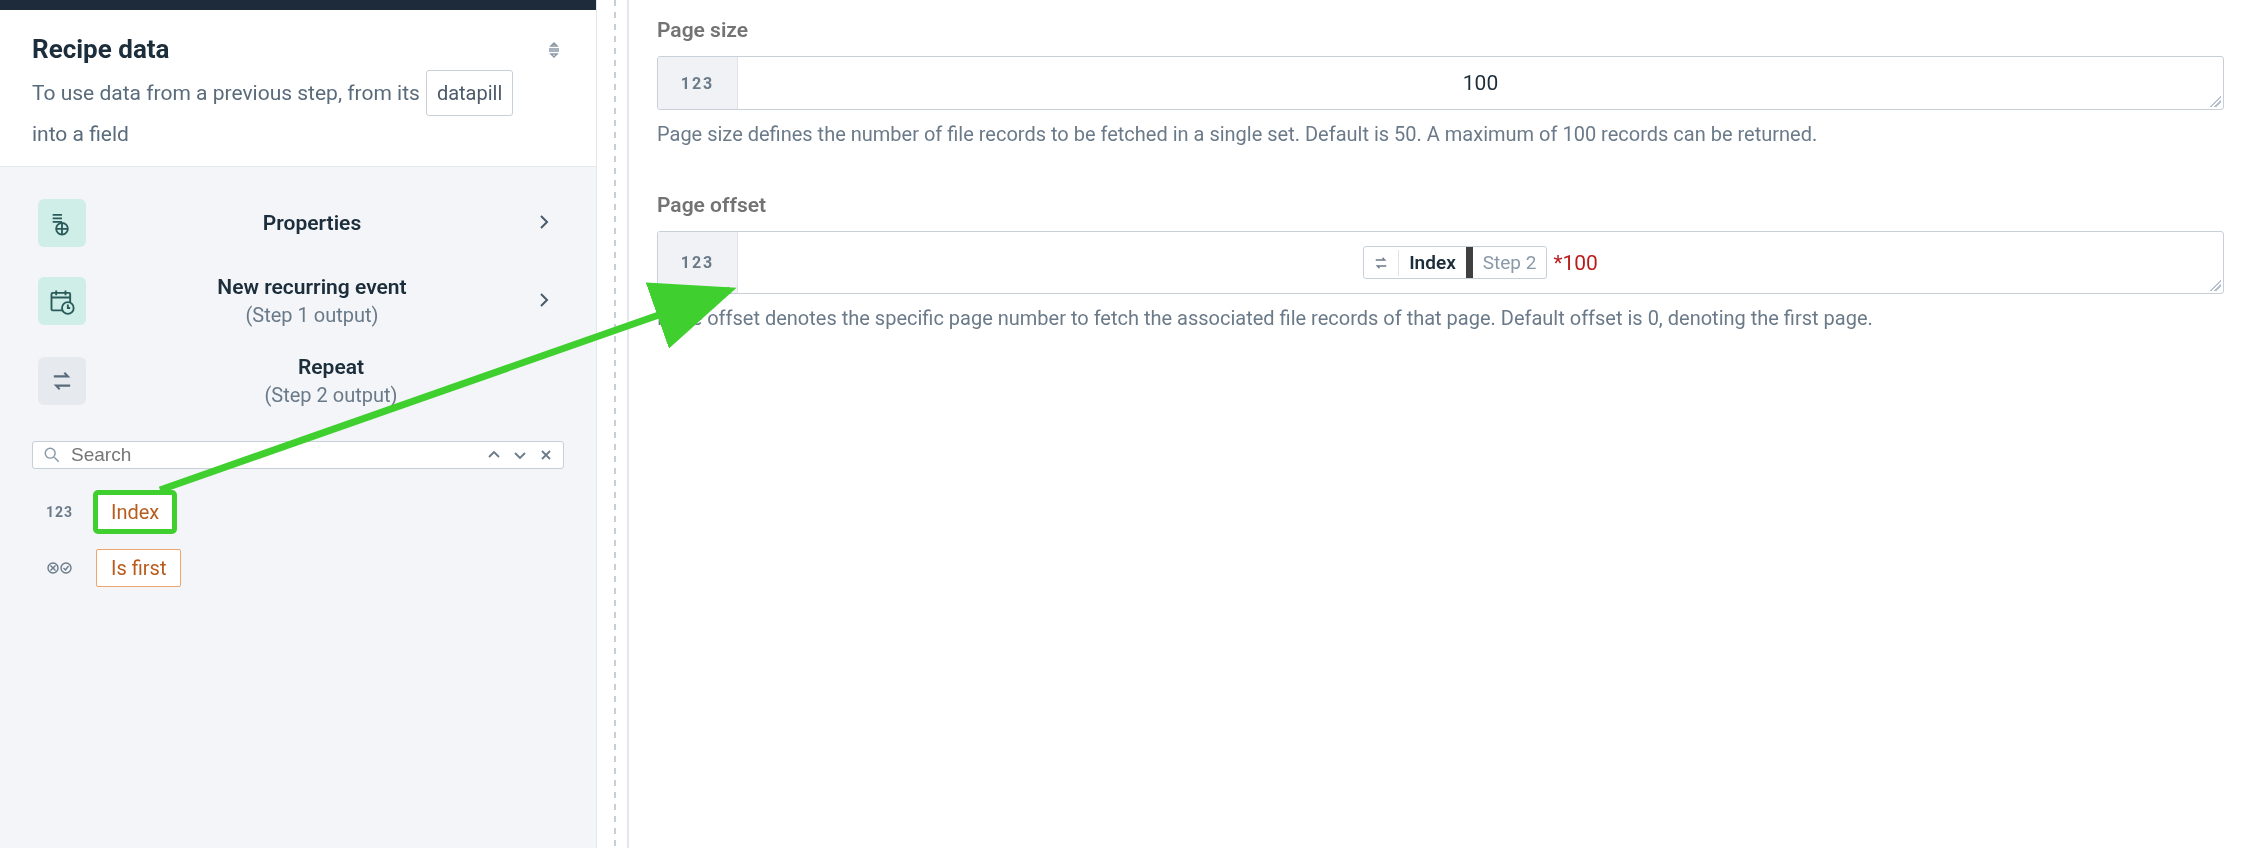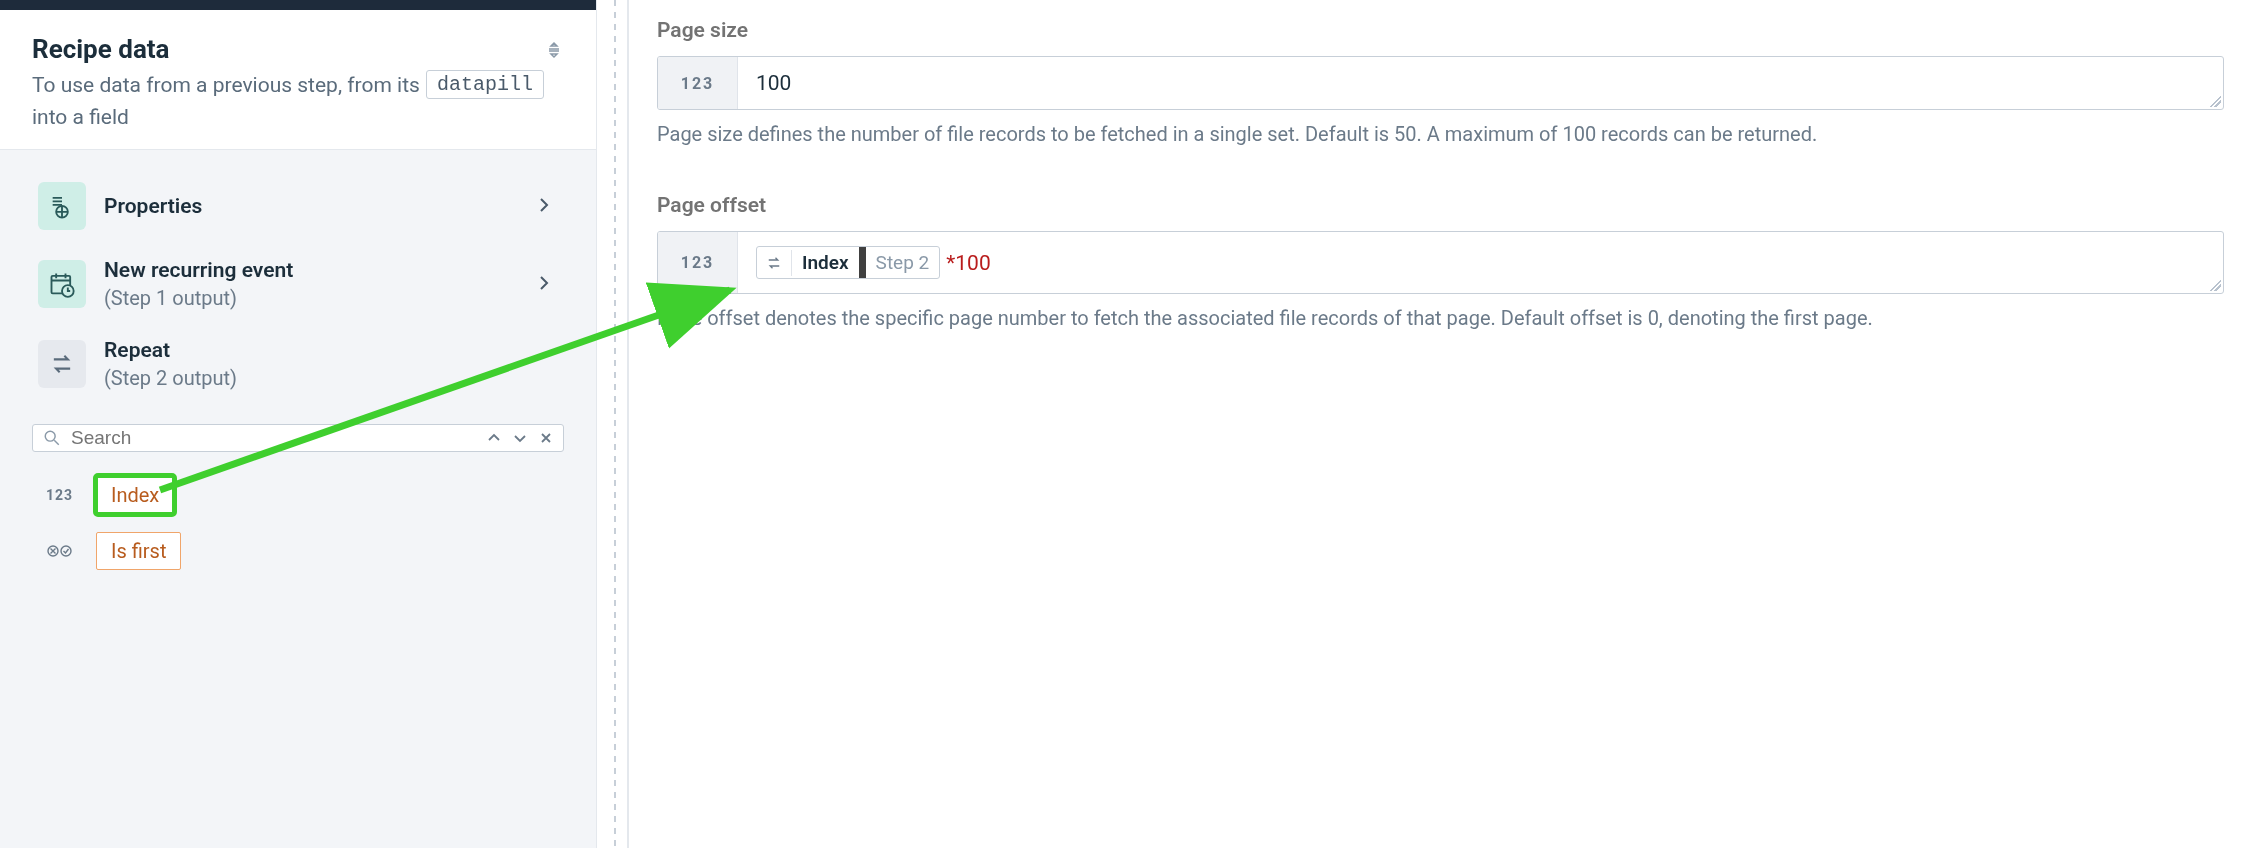--- a/index.html
+++ b/index.html
@@ -7,29 +7,29 @@
 
   .layout { display: flex; height: 100%; }
 
   
   .left-panel { width: 597px; background: #f3f5f8; display: flex; flex-direction: column; border-right: 1px solid #e4e8ed; position: relative; }
   .top-bar-dark { height: 10px; background: #1e2b3b; }
   .panel-header { background: #fff; padding: 24px 32px 20px 32px; border-bottom: 1px solid #e4e8ed; position: relative; }
   .header-title { font-size: 26px; font-weight: 700; color: #1c2e3b; margin-bottom: 6px; }
   .drag-handle { position: absolute; right: 32px; top: 30px; width: 20px; height: 20px; color: #8a99a8; cursor: grab; }
   .header-sub { font-size: 21px; color: #5a6b7b; display: flex; align-items: center; gap: 6px; flex-wrap: wrap; }
-  .datapill-token { display: inline-block; border: 1px solid #c7cfd8; padding: 2px 10px; border-radius: 3px; font-size: 20px; color: #4a5a6a; background: #fff; font-family: Liberation Mono, monospace; }
+  .datapill-token { display: inline-block; border: 1px solid #c7cfd8; padding: 10px 10px; border-radius: 3px; font-size: 20px; color: #4a5a6a; background: #fff; }
 
   .panel-body { padding: 18px 28px 10px 28px; }
 
   .step-item { display: flex; align-items: center; gap: 18px; padding: 14px 10px; cursor: pointer; }
   .step-icon-wrap { width: 48px; height: 48px; border-radius: 6px; background: #cfeee7; display: flex; align-items: center; justify-content: center; flex-shrink: 0; }
   .step-icon-wrap.grey { background: #e6e9ee; }
   .step-icon-wrap svg { width: 28px; height: 28px; }
-  .step-text { flex: 1; }
+  .step-text { flex: 1; text-align: center; }
   .step-title { font-size: 21px; font-weight: 600; color: #1c2e3b; }
   .step-sub { font-size: 20px; color: #6b7a89; margin-top: 4px; }
   .step-chevron { color: #4a5a6a; font-size: 22px; padding-right: 8px; }
 
   .search-row { margin: 20px 4px 24px 4px; display: flex; align-items: center; background: #fff; border: 1px solid #c7cfd8; border-radius: 3px; height: 28px; padding: 0 10px; gap: 10px; }
   .search-row .mag { width: 18px; height: 18px; color: #8a99a8; }
   .search-input { flex: 1; border: none; outline: none; font-size: 19px; background: transparent; color: #3a4a59; }
   .search-ctrls { display: flex; gap: 12px; color: #6b7a89; font-size: 18px; }
   .search-ctrls span { cursor: pointer; display:inline-flex; align-items:center; }
 
@@ -44,21 +44,21 @@
   .splitter-zone { width: 36px; background: transparent; display:flex; justify-content:center; align-items:stretch; position:relative; }
   .splitter-line { width: 2px; background: repeating-linear-gradient(to bottom, #c7cfd8 0, #c7cfd8 6px, transparent 6px, transparent 12px); }
   .splitter-solid { position:absolute; right:4px; top:0; bottom:0; width:2px; background:#e4e8ed;}
 
   
   .right-panel { flex: 1; padding: 18px 40px 10px 24px; background: #fff; }
   .field-group { margin-bottom: 44px; }
   .field-label { font-size: 21px; font-weight: 600; color: #737373; margin-bottom: 14px; }
   .field-input-row { display: flex; border: 1px solid #c7cfd8; border-radius: 3px; overflow: hidden; position: relative; }
   .type-indicator { width: 80px; background: #f0f2f5; display: flex; align-items: center; justify-content: center; color: #6b7a89; font-size: 16px; font-weight: 700; letter-spacing: 2px; border-right: 1px solid #e0e4ea; align-self: stretch; }
-  .field-value-area { flex: 1; padding: 14px 18px; font-size: 21px; color: #1c2e3b; min-height: 52px; display: flex; align-items: center; gap: 6px; flex-wrap: wrap; position: relative; }
+  .field-value-area { flex: 1; padding: 14px 18px; font-size: 21px; color: #1c2e3b; min-height: 52px; display: flex; align-items: center; gap: 6px; flex-wrap: wrap; position: relative; justify-content: center; }
   .resize-grip { position:absolute; right:2px; bottom:2px; width:12px; height:12px; background: linear-gradient(135deg, transparent 50%, #b8c2ce 50%, #b8c2ce 60%, transparent 60%, transparent 70%, #b8c2ce 70%, #b8c2ce 80%, transparent 80%); }
   .field-help { font-size: 20px; color: #6b7a89; margin-top: 10px; line-height: 1.45; }
 
   .inline-pill { display: inline-flex; align-items: center; border: 1px solid #c7cfd8; border-radius: 3px; overflow: hidden; font-size: 19px; }
   .inline-pill .p-icon { padding: 4px 8px; background: #fff; color: #6b7a89; border-right: 1px solid #e0e4ea; display:flex; align-items:center;}
   .inline-pill .p-icon svg { width:18px; height:18px; }
   .inline-pill .p-name { padding: 4px 10px; font-weight: 600; color: #1c2e3b; }
   .inline-pill .p-step { padding: 4px 10px; color: #8a99a8; border-left: 7px solid #404040; }
   .suffix-text { font-size: 21px; color: #b91c1c; }
 

